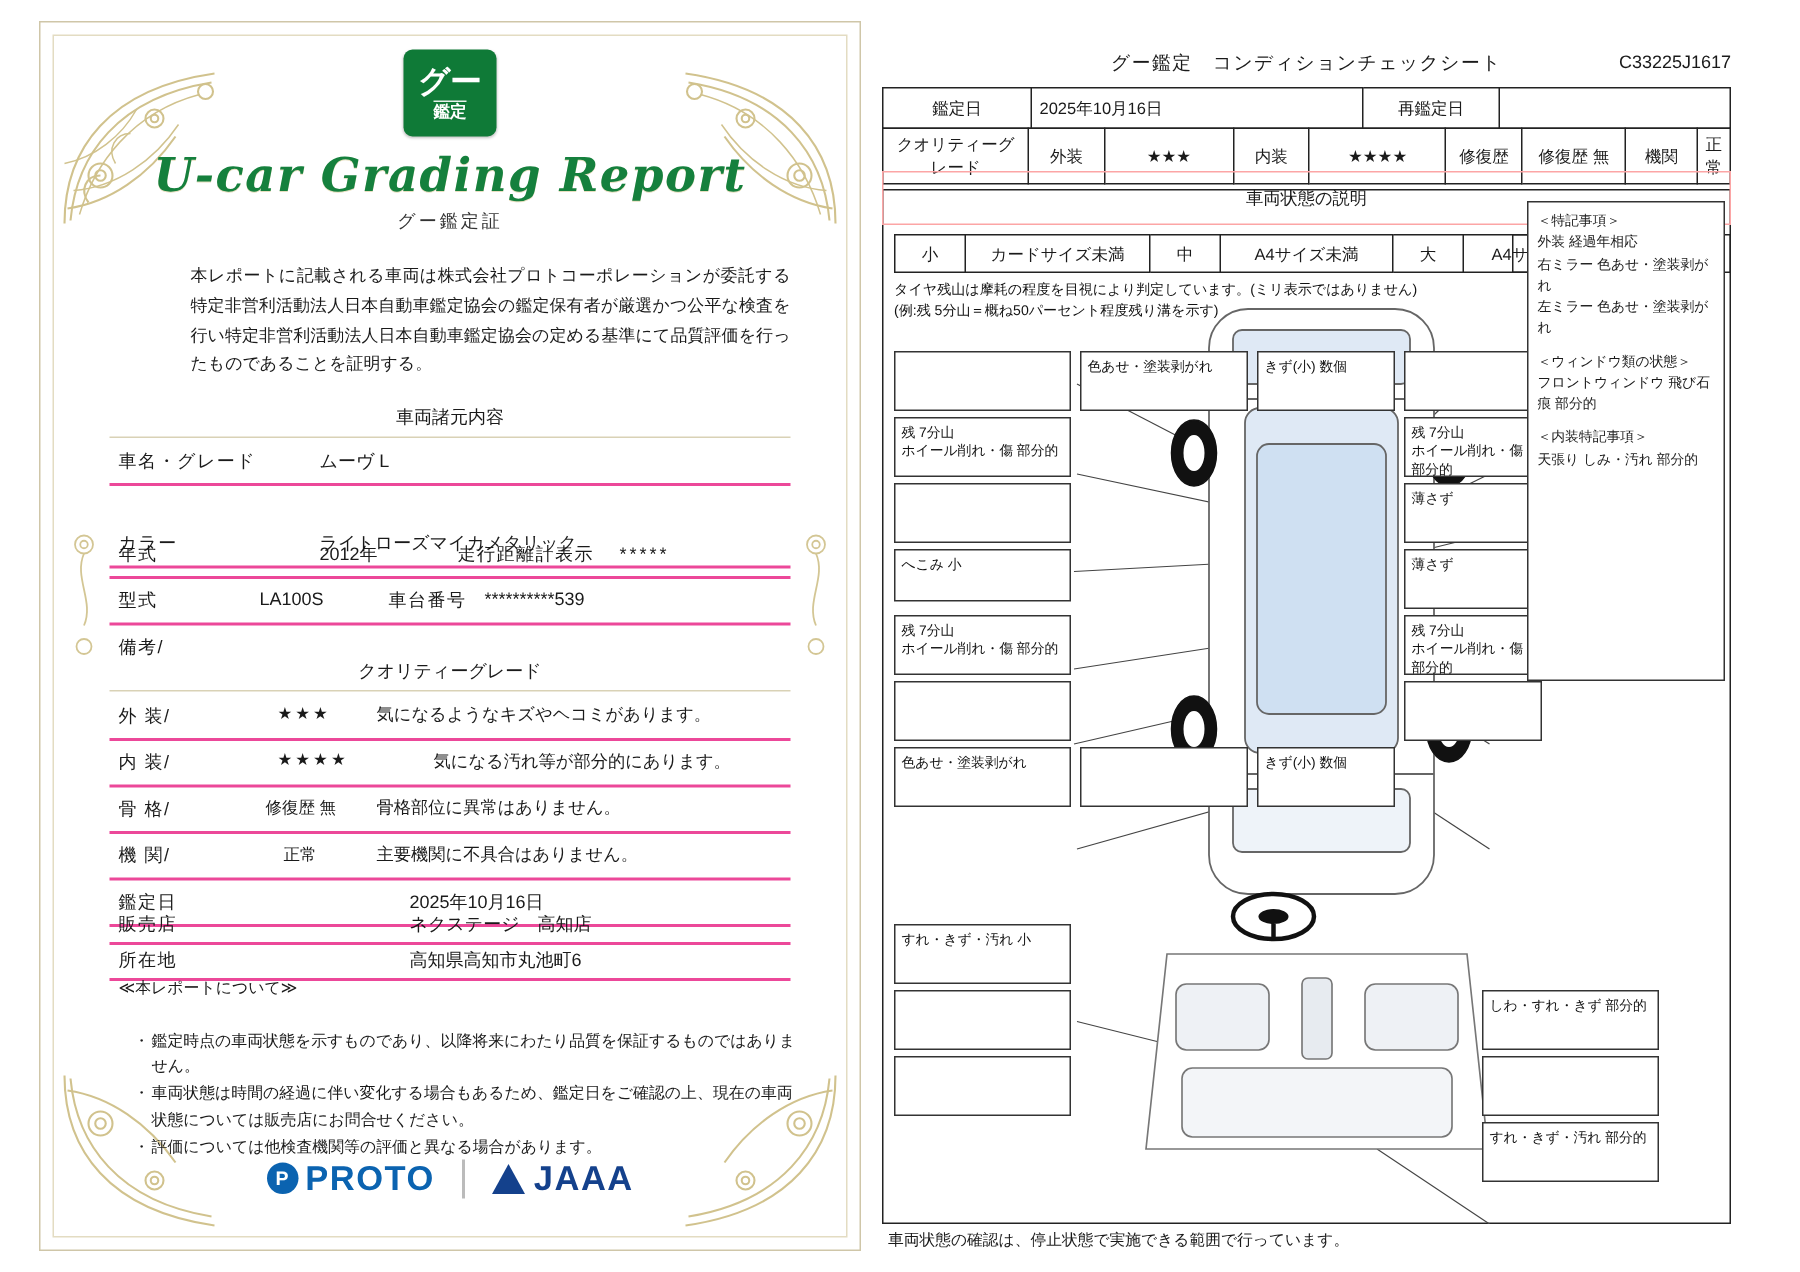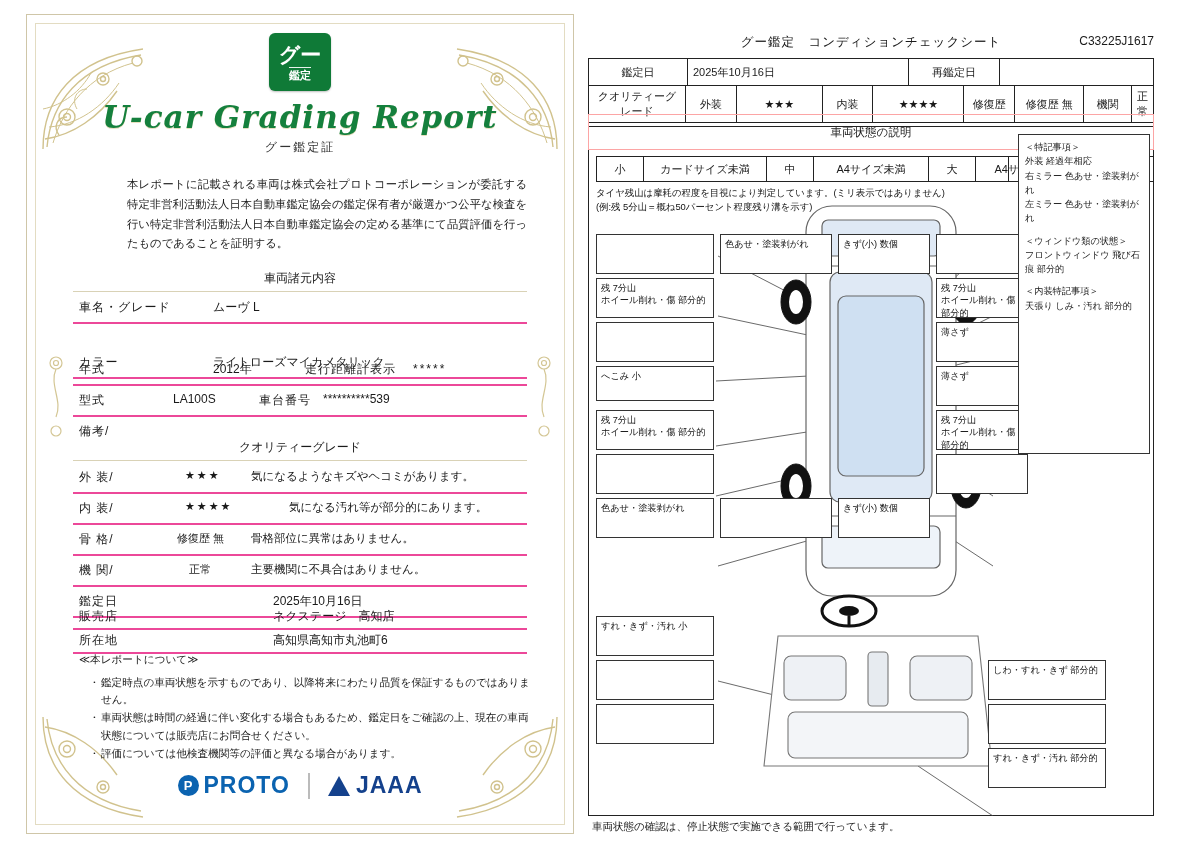--- a/index.html
+++ b/index.html
@@ -71,21 +71,21 @@
   .rowline .val{position:absolute;left:86px;top:8px;}
   .rowline .lab2{position:absolute;left:170px;top:8px;letter-spacing:1px;}
   .rowline .val2{position:absolute;left:250px;top:8px;}
   .rowline .val2b{position:absolute;left:320px;top:9px;letter-spacing:2px;}
   .rowline .stars{position:absolute;left:112px;top:8px;letter-spacing:2px;font-size:11px;}
   .rowline .desc{position:absolute;left:178px;top:8px;font-size:11.5px;}
 
   .notes{
     position:absolute;left:52px;right:40px;top:636px;font-size:10.6px;line-height:1.62;
   }
-  .notes .nt-h{margin-bottom:6px;}
+  .notes .nt-h{margin-bottom:18px;}
   .notes ul{margin:0;padding-left:12px;list-style:none;}
   .notes li{position:relative;padding-left:10px;margin-bottom:1px;}
   .notes li:before{content:"・";position:absolute;left:-2px;top:0;}
 
   .brandbar{
     position:absolute;left:0;right:0;bottom:34px;display:flex;
     align-items:center;justify-content:center;gap:18px;
   }
   .proto{display:flex;align-items:center;gap:5px;}
   .proto .pmark{

